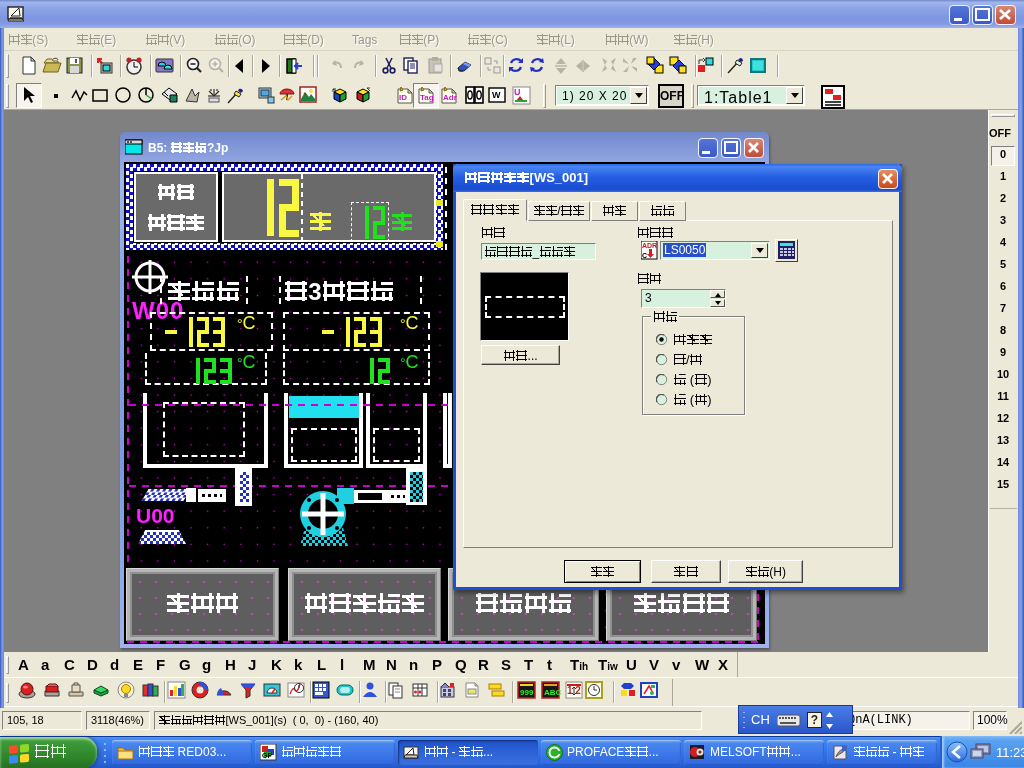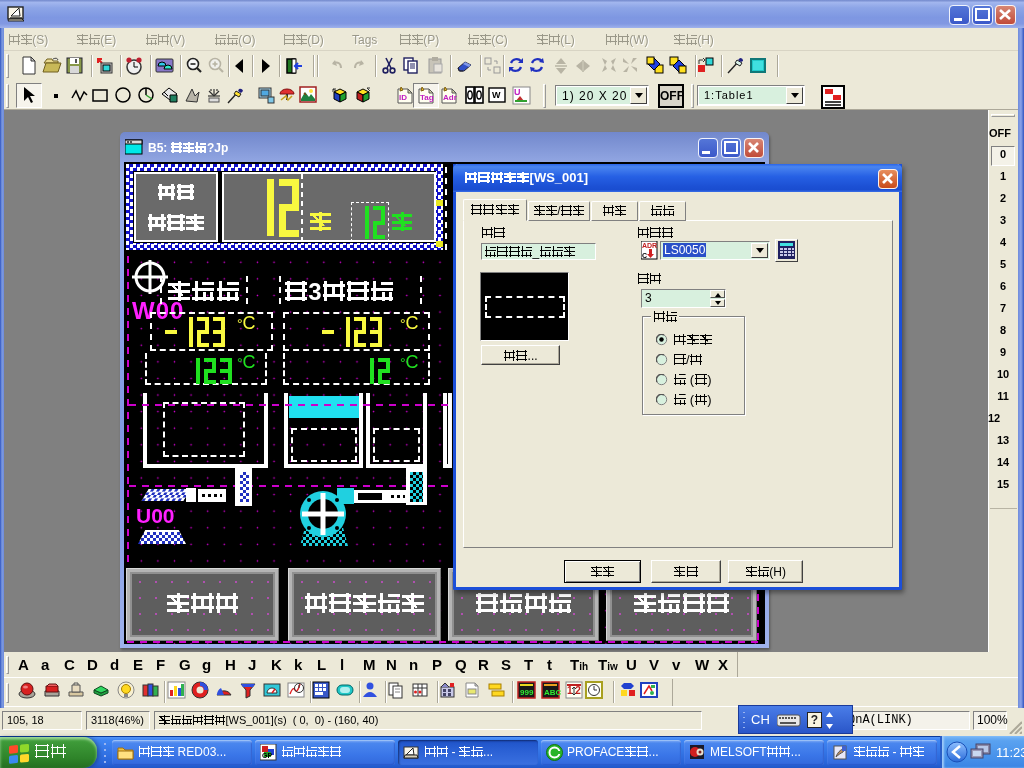--- a/index.html
+++ b/index.html
@@ -101,21 +101,21 @@
 <div class="abs" style="left:988px;top:192px;width:30px;text-align:center;font-size:11px;font-weight:bold">2</div>
 <div class="abs" style="left:988px;top:214px;width:30px;text-align:center;font-size:11px;font-weight:bold">3</div>
 <div class="abs" style="left:988px;top:236px;width:30px;text-align:center;font-size:11px;font-weight:bold">4</div>
 <div class="abs" style="left:988px;top:258px;width:30px;text-align:center;font-size:11px;font-weight:bold">5</div>
 <div class="abs" style="left:988px;top:280px;width:30px;text-align:center;font-size:11px;font-weight:bold">6</div>
 <div class="abs" style="left:988px;top:302px;width:30px;text-align:center;font-size:11px;font-weight:bold">7</div>
 <div class="abs" style="left:988px;top:324px;width:30px;text-align:center;font-size:11px;font-weight:bold">8</div>
 <div class="abs" style="left:988px;top:346px;width:30px;text-align:center;font-size:11px;font-weight:bold">9</div>
 <div class="abs" style="left:988px;top:368px;width:30px;text-align:center;font-size:11px;font-weight:bold">10</div>
 <div class="abs" style="left:988px;top:390px;width:30px;text-align:center;font-size:11px;font-weight:bold">11</div>
-<div class="abs" style="left:988px;top:412px;width:30px;font-size:11px;font-weight:bold">12</div>
+<div class="abs" style="left:988px;top:412px;width:30px;text-align:center;font-size:11px;font-weight:bold">12</div>
 <div class="abs" style="left:988px;top:434px;width:30px;text-align:center;font-size:11px;font-weight:bold">13</div>
 <div class="abs" style="left:988px;top:456px;width:30px;text-align:center;font-size:11px;font-weight:bold">14</div>
 <div class="abs" style="left:988px;top:478px;width:30px;text-align:center;font-size:11px;font-weight:bold">15</div>
 <div class="abs" style="left:990px;top:508px;width:27px;border-top:1px solid #b8b4a4"></div>
 <div class="abs" style="left:120px;top:132px;width:649px;height:516px;
 background:linear-gradient(180deg,#7288cc 0%,#a2b6ee 9%,#8da5e7 30%,#7e97e2 65%,#9fb2ec 100%);
 border-radius:5px 5px 0 0;box-shadow:1px 2px 3px rgba(0,0,0,.35)"></div>
 <div class="abs" style="left:124px;top:162px;width:641px;height:482px;background:#000"></div>
 <svg class="abs" style="left:125px;top:139px" width="18" height="16">
 <rect x="0" y="1" width="17" height="14" fill="#00e8e8" stroke="#000"></rect>
@@ -877,21 +877,21 @@
 <div class="abs" style="left:557px;top:87px;width:90px;height:17px;background:#d8f0de"></div>
 <span class="abs" style="left:562px;top:89px;font-size:12px;letter-spacing:1px">1) 20 X 20</span>
 <div class="abs" style="left:630px;top:87px;width:17px;height:17px;background:#ece9d8;border:1px solid;border-color:#fff #404040 #404040 #fff">
     <div style="width:0;height:0;border:4px solid transparent;border-top:5px solid #000;margin:5px auto 0"></div>
   </div>
 <div class="abs" style="left:658px;top:84px;width:26px;height:24px;background:#d8d4c8;border:2px solid #000;
 font-size:12px;font-weight:bold;text-align:center;padding-top:3px">OFF</div>
 <div class="grip" style="left:691px;top:84px;height:24px"></div>
 <div class="abs" style="left:697px;top:85px;width:108px;height:21px;background:#fff;border:1px solid;border-color:#808080 #fff #fff #808080"></div>
 <div class="abs" style="left:699px;top:87px;width:104px;height:17px;background:#d8f0de"></div>
-<span class="abs" style="left:704px;top:89px;font-size:11px;letter-spacing:1px">1:Table1</span>
+<span class="abs" style="left:704px;top:89px;font-size:16px;letter-spacing:1px">1:Table1</span>
 <div class="abs" style="left:786px;top:87px;width:17px;height:17px;background:#ece9d8;border:1px solid;border-color:#fff #404040 #404040 #fff">
     <div style="width:0;height:0;border:4px solid transparent;border-top:5px solid #000;margin:5px auto 0"></div>
   </div>
 <svg class="abs" style="left:820px;top:84px" width="26" height="26">
     <rect x="1" y="1" width="24" height="24" fill="#000"></rect>
     <rect x="3" y="3" width="20" height="20" fill="#fff"></rect>
     <g fill="#e02020">
       <rect x="5" y="5" width="8" height="5"></rect>
       <rect x="13" y="11" width="8" height="5"></rect>
     </g>

